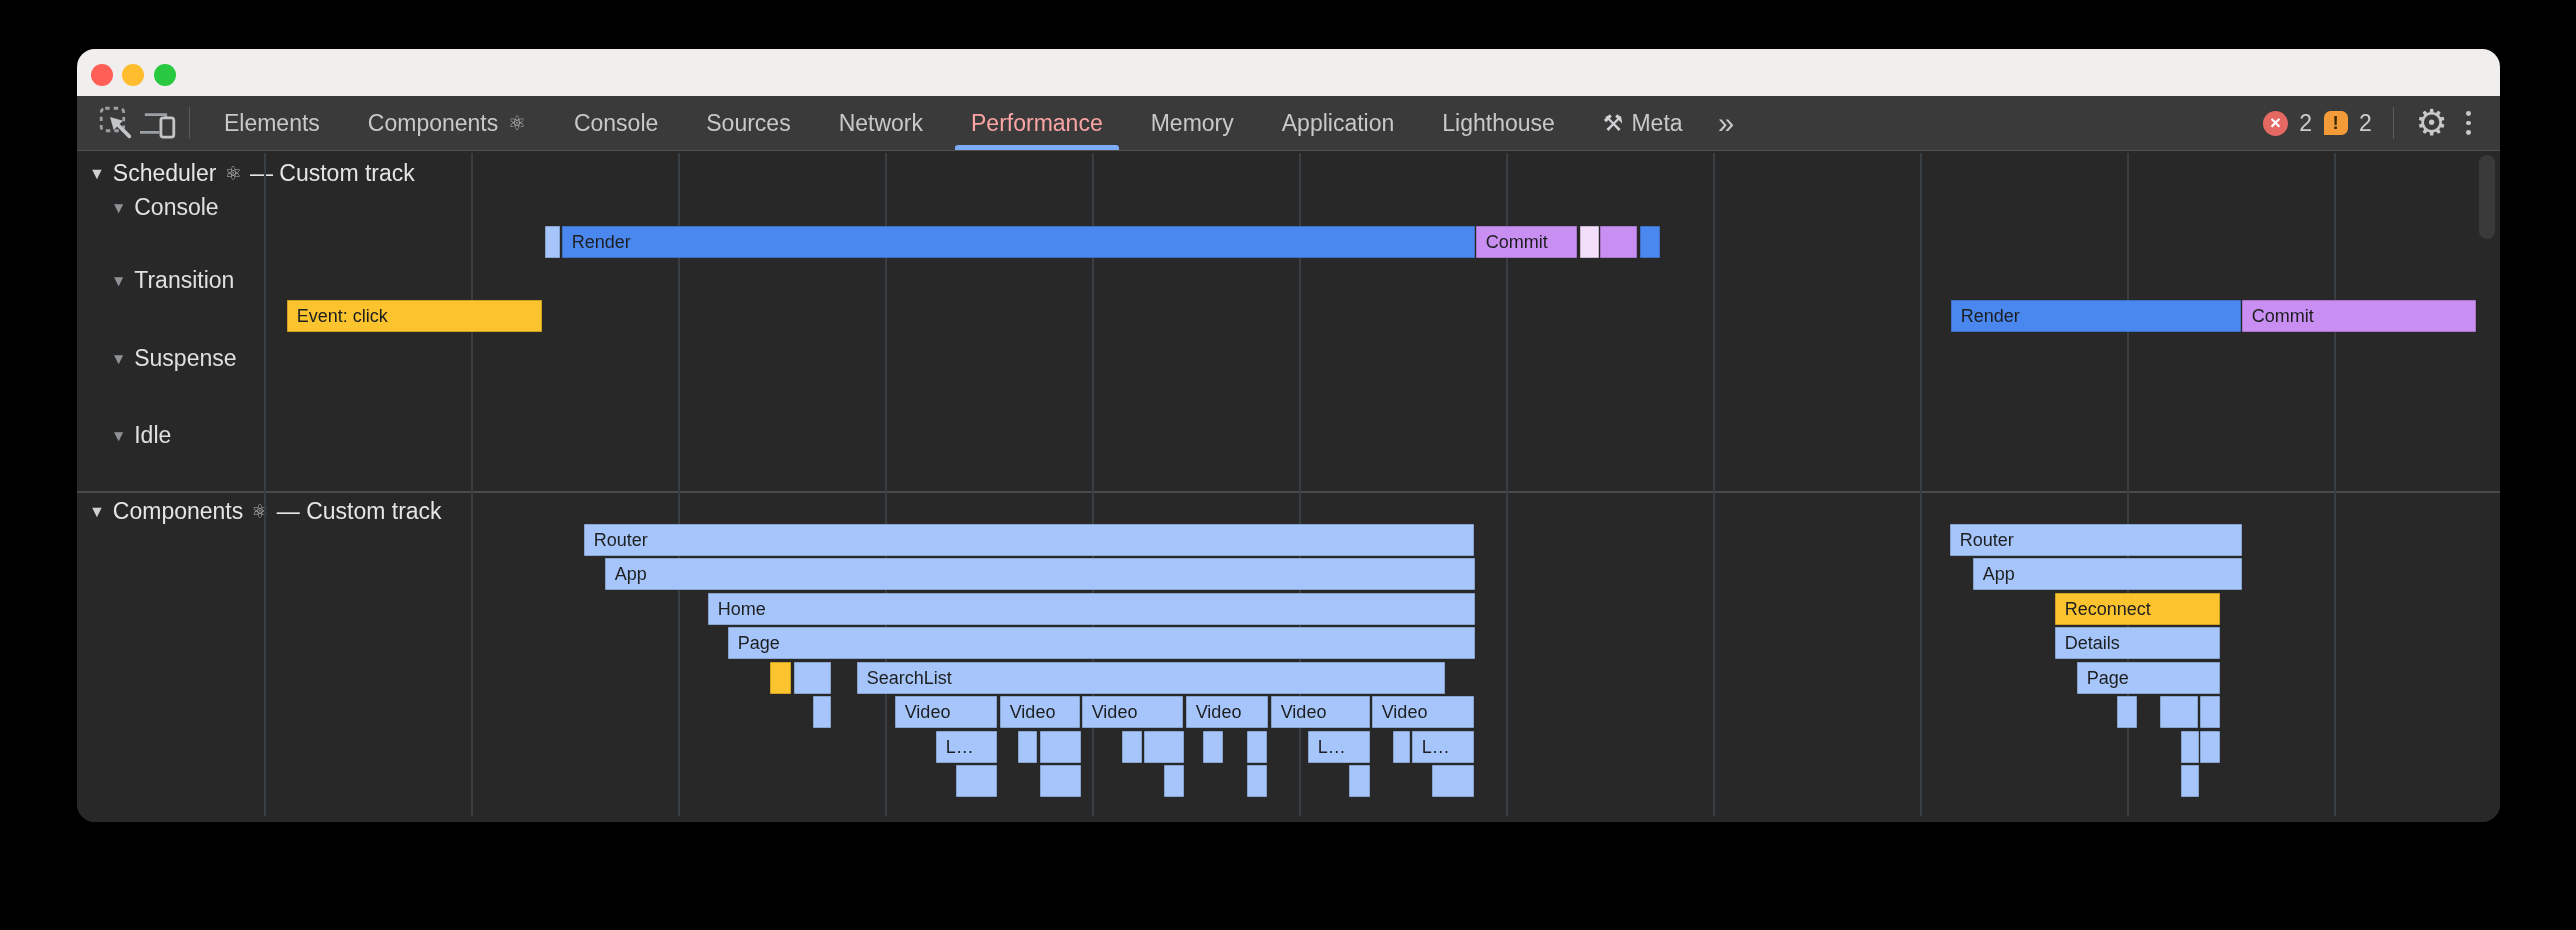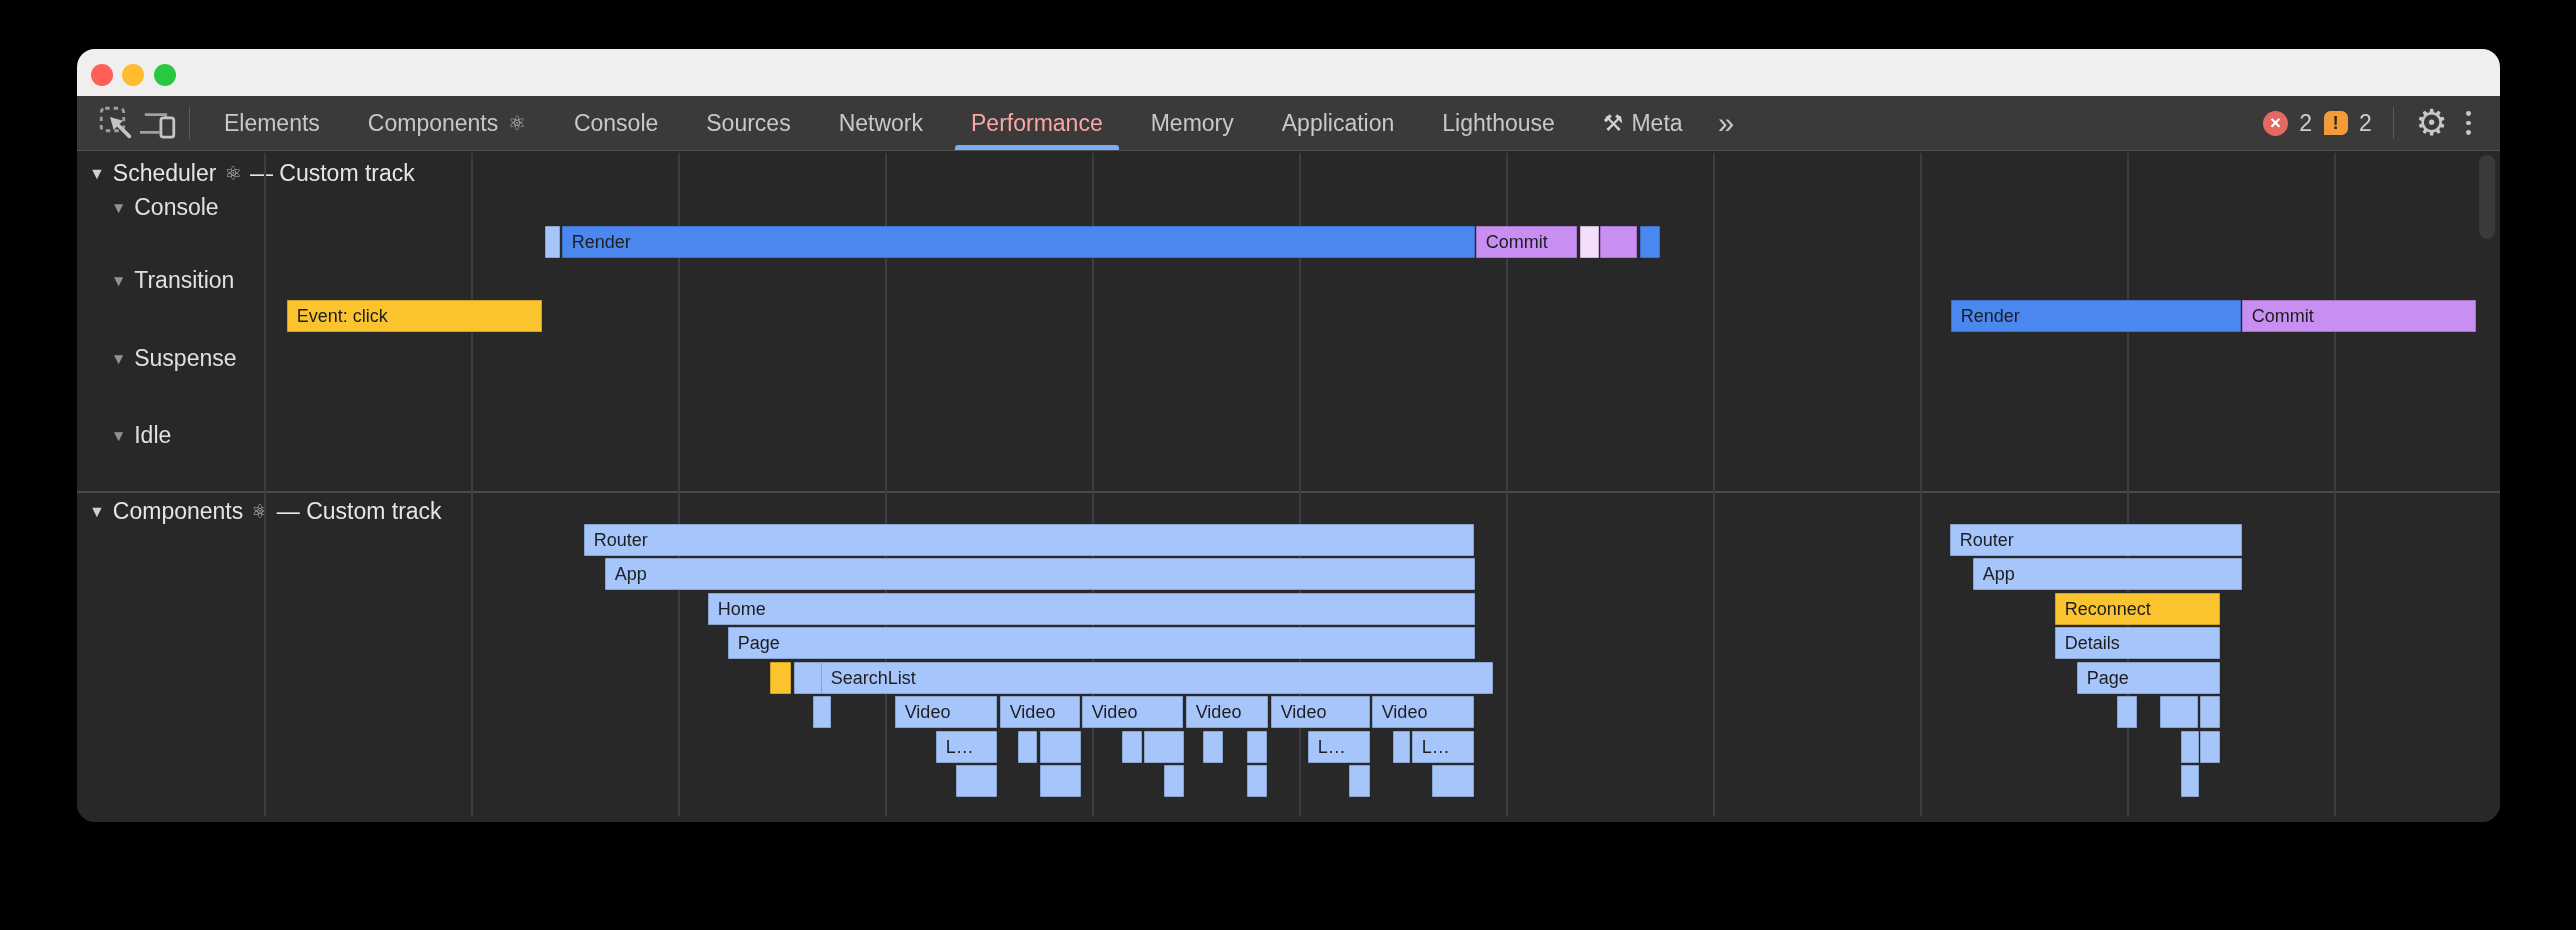--- a/index.html
+++ b/index.html
@@ -189,21 +189,21 @@
         <span>App</span>
       </div>
       <div class="bar" style="left: 631px; top: 440px; width: 767px; background: rgb(166, 197, 250);">
         <span>Home</span>
       </div>
       <div class="bar" style="left: 651px; top: 474px; width: 747px; background: rgb(166, 197, 250);">
         <span>Page</span>
       </div>
       <div class="bar" style="left: 693px; top: 509px; width: 21px; background: rgb(251, 195, 45);"></div>
       <div class="bar" style="left: 717px; top: 509px; width: 37px; background: rgb(166, 197, 250);"></div>
-      <div class="bar" style="left: 744px; top: 509px; width: 672px; background: rgb(166, 197, 250);">
+      <div class="bar" style="left: 780px; top: 509px; width: 588px; background: rgb(166, 197, 250);">
         <span>SearchList</span>
       </div>
       <div class="bar" style="left: 736px; top: 543px; width: 18px; background: rgb(166, 197, 250);"></div>
       <div class="bar" style="left: 818px; top: 543px; width: 102px; background: rgb(166, 197, 250);">
         <span>Video</span>
       </div>
       <div class="bar" style="left: 923px; top: 543px; width: 80px; background: rgb(166, 197, 250);">
         <span>Video</span>
       </div>
       <div class="bar" style="left: 1005px; top: 543px; width: 101px; background: rgb(166, 197, 250);">

